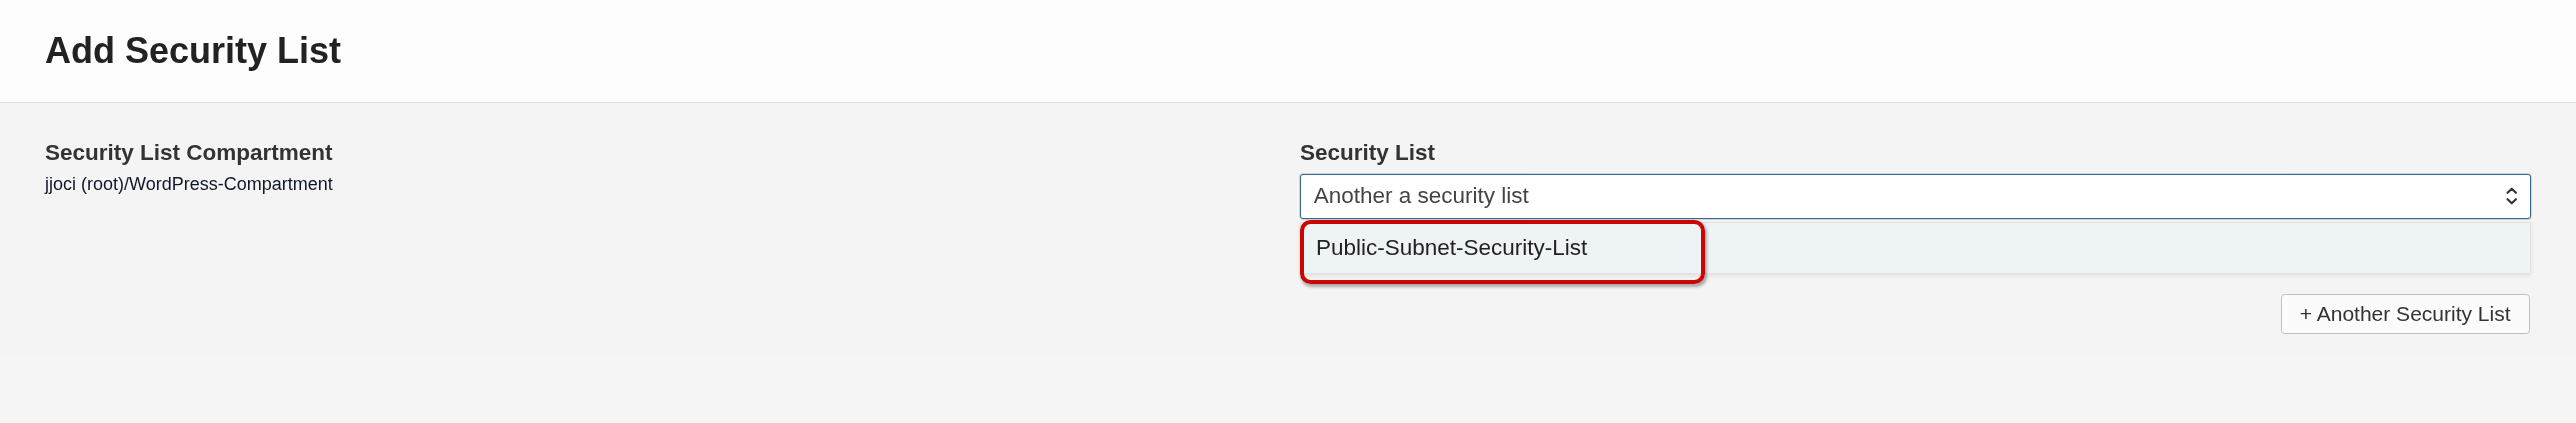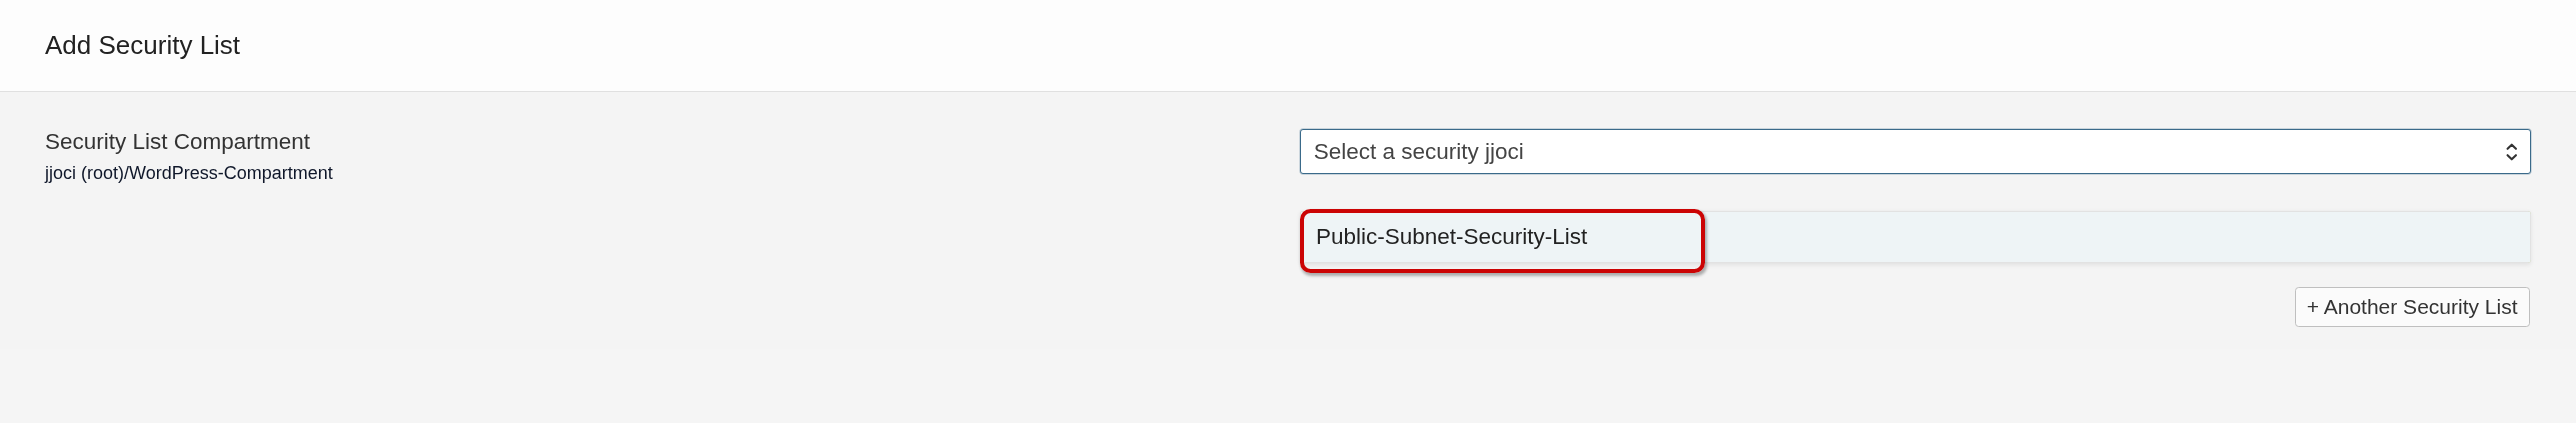--- a/index.html
+++ b/index.html
@@ -12,22 +12,22 @@
       background: #f5f5f5;
       width: 2576px;
       height: 424px;
     }
     .header {
       background: #fdfdfd;
       padding: 30px 45px 30px 45px;
       border-bottom: 0.7px solid #e0e0e0;
     }
     .header h1 {
-      font-size: 26px;
-      font-weight: 400;
+      font-size: 36px;
+      font-weight: 700;
       color: #222;
     }
     .content {
       padding: 37px 45px 22.5px 45px;
       background: #f4f4f4;
     }
     .form-row {
       display: flex;
       gap: 24px;
       margin-bottom: 22.5px;
@@ -36,21 +36,21 @@
     .form-col {
       flex: 1;
       min-width: 0;
       position: relative;
     }
     .field-label {
       display: block;
       font-size: 22.5px;
       color: #333;
       margin-bottom: 7.5px;
-      font-weight: 400;
+      font-weight: 700;
     }
     .select-wrap {
       position: relative;
     }
     .select-box {
       width: 100%;
       height: 45px;
       background: #fff;
       border: 0.7px solid #bfbfbf;
       border-radius: 3px;
@@ -123,51 +123,51 @@
       box-shadow: 1.5px 2.2px 3px rgba(0,0,0,0.3);
     }
     .button-row {
       display: flex;
       justify-content: flex-end;
       margin-top: 75px;
       padding-right: 1.5px;
     }
     .add-button {
       height: 40px;
-      padding: 0 11px;
+      padding: 0 18px;
       font-size: 21px;
       color: #333;
       background: #fbfbfb;
       border: 0.7px solid #bfbfbf;
       border-radius: 3.7px;
       cursor: pointer;
       display: flex;
       align-items: center;
-      margin-top: 28px;
     }
   </style>
 </head>
 <body>
 
 <div class="header">
   <h1>Add Security List</h1>
 </div>
 
 <div class="content">
   <div class="form-row">
 
     <div class="form-col">
       <label class="field-label">Security List Compartment</label>
       <div class="breadcrumb-text">jjoci (root)/WordPress-Compartment</div>
     </div>
 
     <div class="form-col">
+      <label class="field-label">Security List</label>
       <div class="select-wrap">
         <div class="select-box focused placeholder">
-          <span>Select a security jjoci</span>
+          <span>Another a security list</span>
           <span class="select-arrows">
             <svg viewBox="0 0 12 20" fill="none" stroke="currentColor" stroke-width="2" stroke-linecap="round" stroke-linejoin="round">
               <polyline points="2,7 6,3 10,7"></polyline>
               <polyline points="2,13 6,17 10,13"></polyline>
             </svg>
           </span>
         </div>
       </div>
       <div class="dropdown-panel">
         <div class="dropdown-option highlighted">Public-Subnet-Security-List</div>

